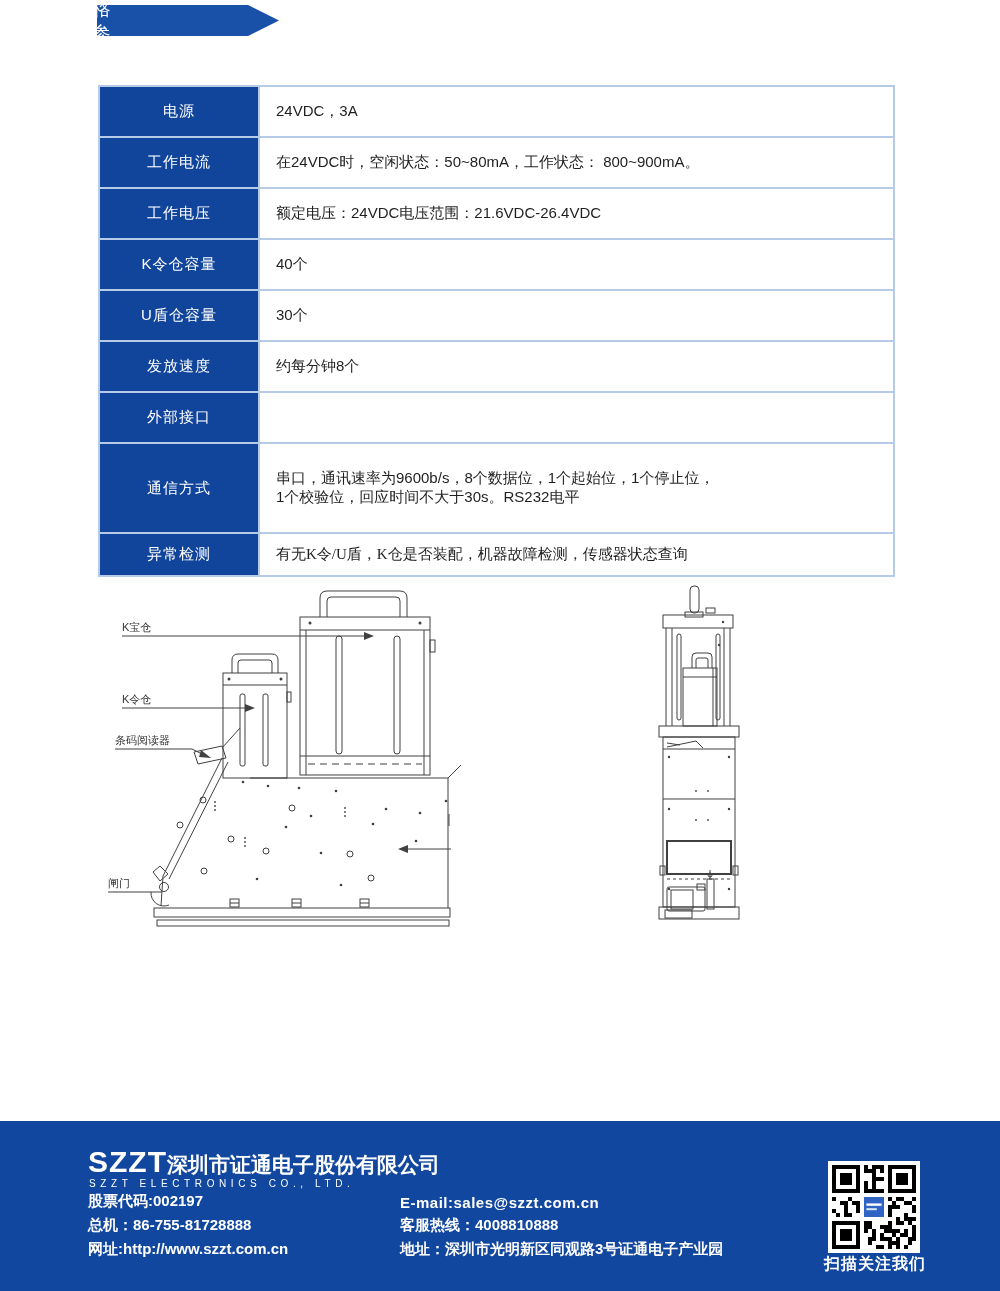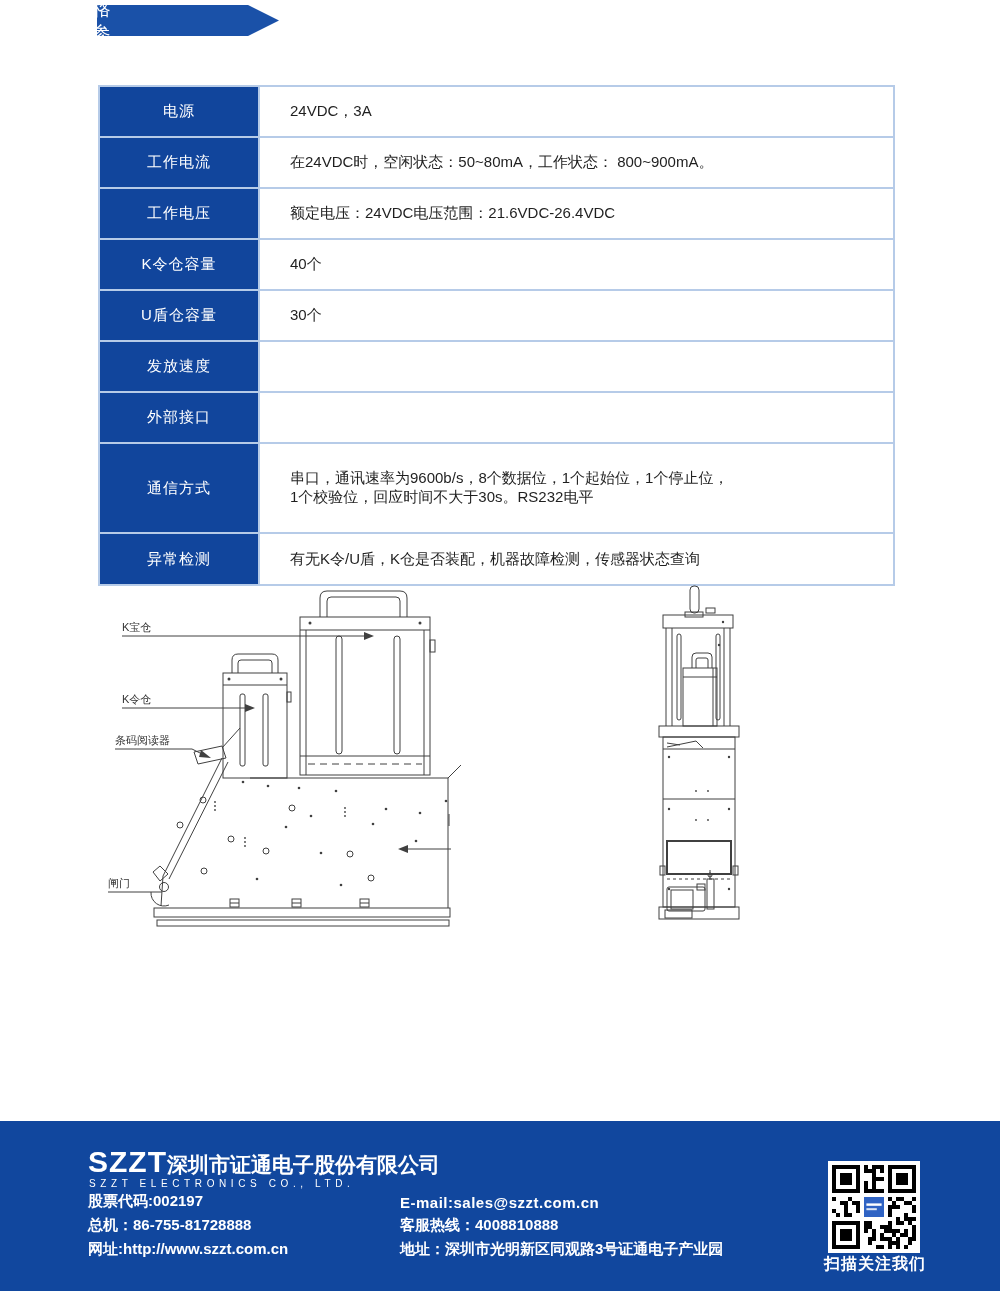--- a/index.html
+++ b/index.html
@@ -24,29 +24,29 @@
   }
   .banner span{color:#fff;font-size:18px;letter-spacing:3px;font-weight:500;}
 
   
   .spec-table{
     position:absolute;left:98px;top:85px;width:797px;
     border:2px solid var(--tb);
   }
   .srow{display:flex;height:51px;border-bottom:2px solid var(--tb);}
   .srow.tall{height:90px;}
-  .srow.last{height:50px;border-bottom:none;}
+  .srow.last{height:41px;border-bottom:none;font-family:Liberation Serif, serif;}
   .cell-label{
     width:160px;flex:0 0 160px;background:var(--label-blue);color:#fff;
     display:flex;align-items:center;justify-content:center;
     font-size:15px;border-right:2px solid var(--tb);letter-spacing:1px;
   }
   .cell-value{
     flex:1;background:#fff;display:flex;flex-direction:column;justify-content:center;
-    padding-left:30px;font-size:15px;color:var(--ink);
+    padding-left:16px;font-size:15px;color:var(--ink);
   }
   .cell-value .vline2{margin-top:0;}
 
   
   .drawing{position:absolute;left:95px;top:550px;}
   .drawing text{font-size:11px;fill:#333;font-family:"Liberation Sans","DejaVu Sans",sans-serif;}
 
   
   .footer{
     position:absolute;left:0;top:1121px;width:1000px;height:170px;
@@ -105,20 +105,23 @@
         </div>
     </div>
     <div class="srow">
       <div class="cell-label">U盾仓容量</div>
       <div class="cell-value">
           <span>30个</span>
         </div>
     </div>
     <div class="srow">
       <div class="cell-label">发放速度</div>
+      <div class="cell-value">
+          <span>约每分钟8个</span>
+        </div>
     </div>
     <div class="srow">
       <div class="cell-label">外部接口</div>
     </div>
     <div class="srow tall">
       <div class="cell-label">通信方式</div>
       <div class="cell-value">
         <span>串口，通讯速率为9600b/s，8个数据位，1个起始位，1个停止位，</span>
         <span class="vline2">1个校验位，回应时间不大于30s。RS232电平</span>
       </div>

